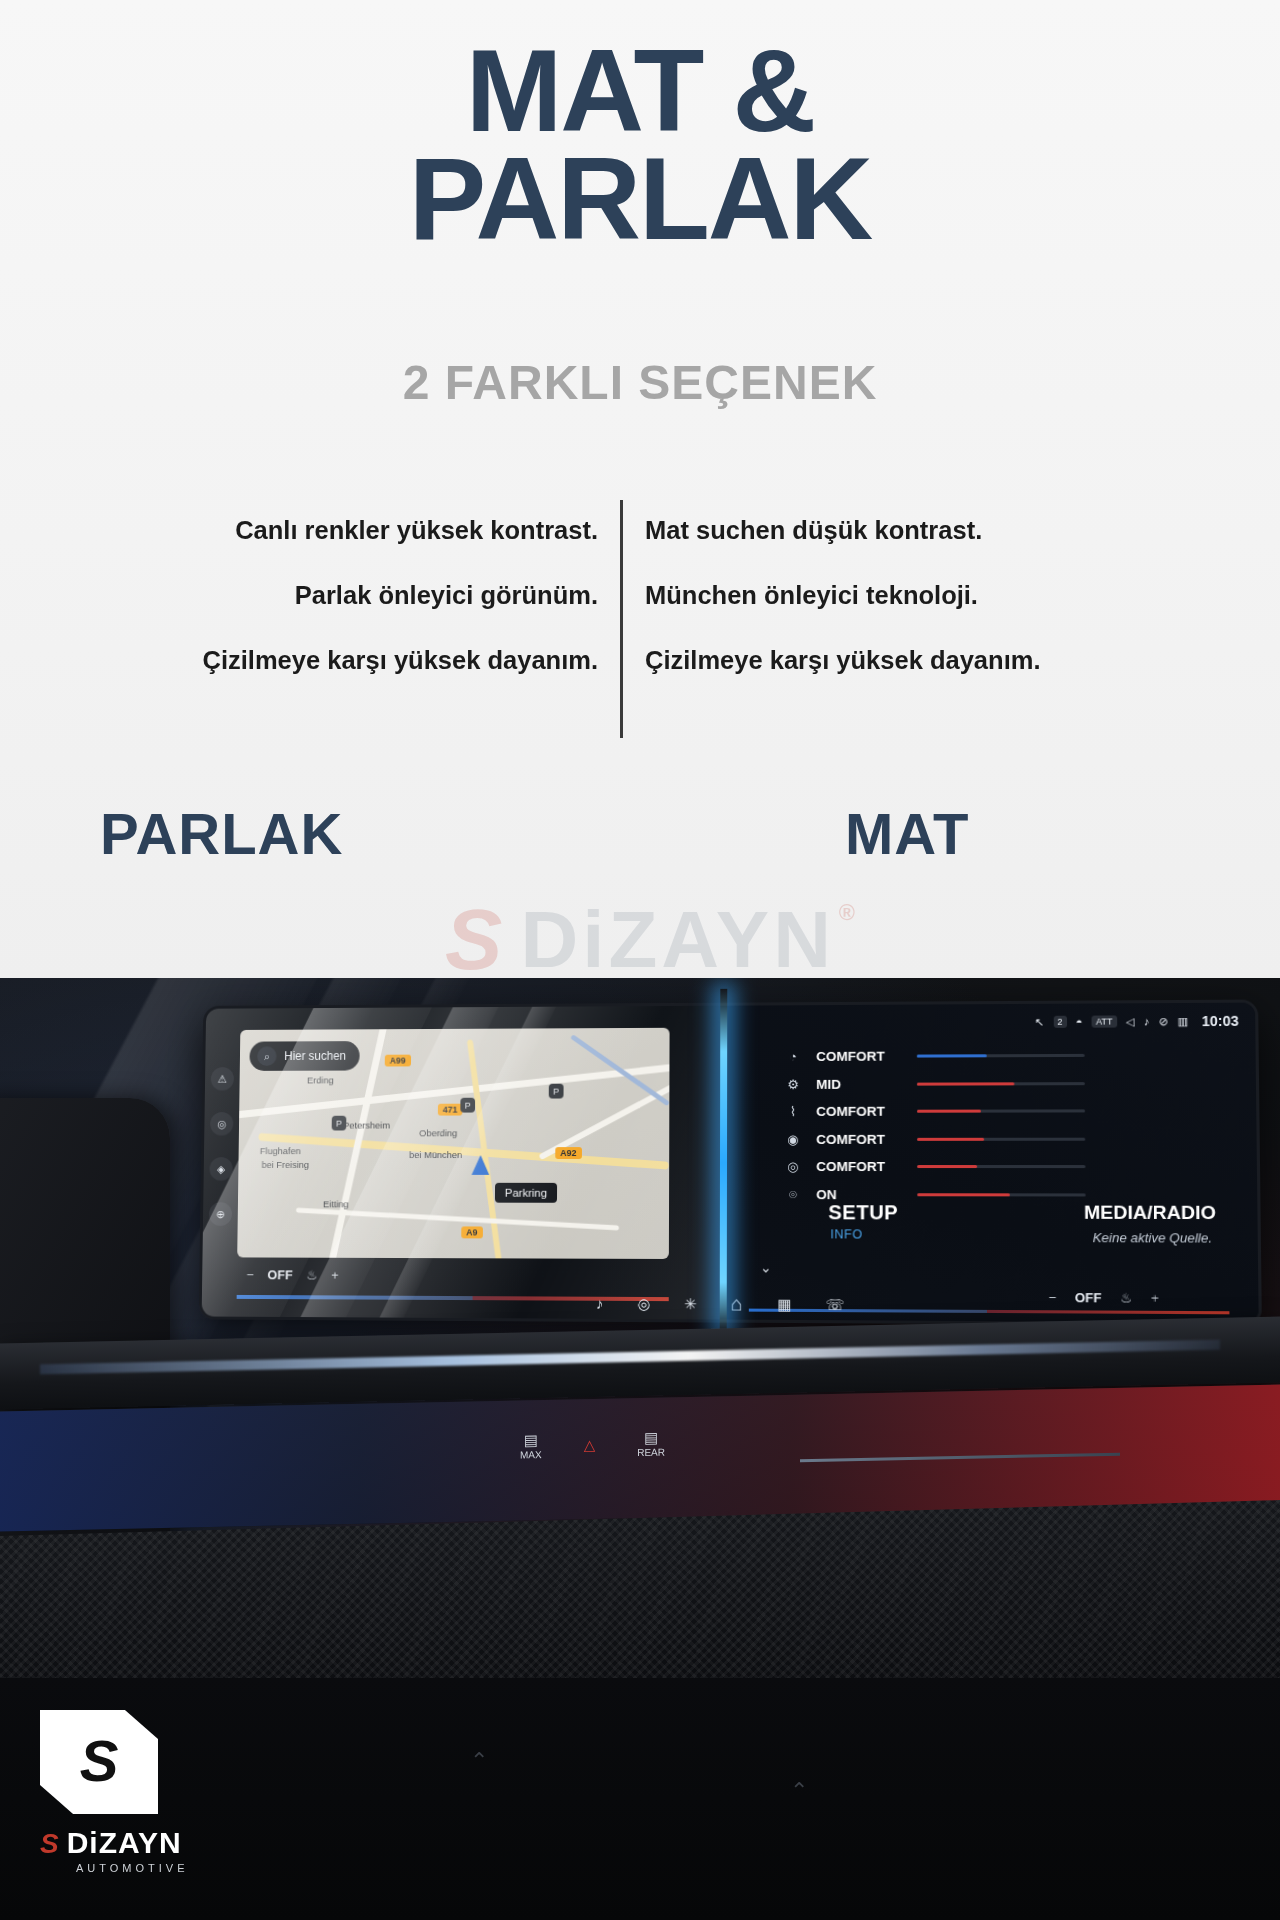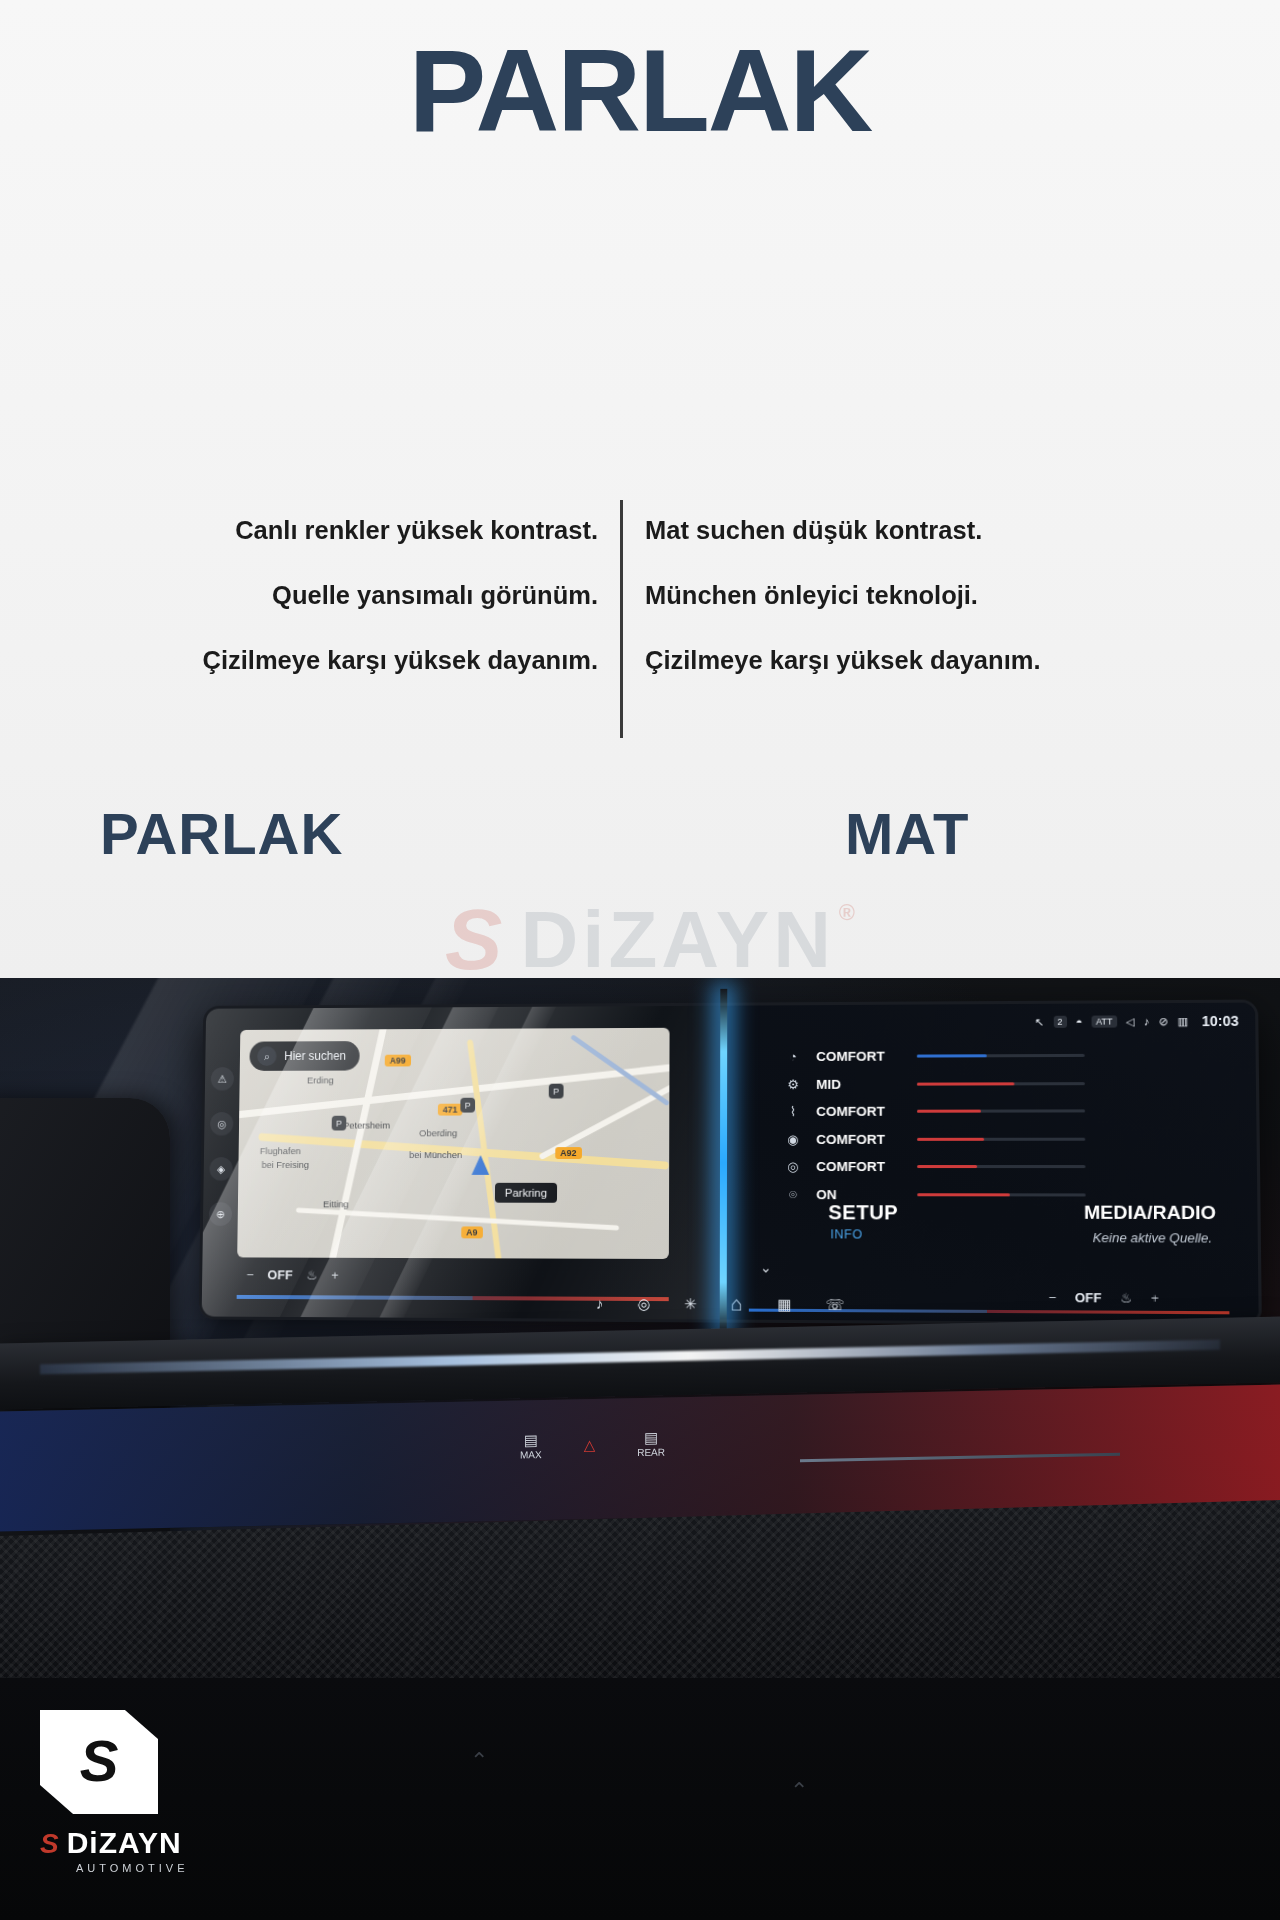--- a/index.html
+++ b/index.html
@@ -519,28 +519,30 @@
   }
 </style>
 </head>
 <body>
 
 <div class="page">
 
   <div class="top-panel">
 
     <div class="headline">
+      <span>MAT &amp;</span>
       <span class="l2">PARLAK</span>
     </div>
 
+    <div class="subhead">2 FARKLI SEÇENEK</div>
 
     <div class="compare">
       <div class="col left">
         <div class="feature">Canlı renkler yüksek kontrast.</div>
-        <div class="feature">Quelle yansımalı görünüm.</div>
+        <div class="feature">Parlak önleyici görünüm.</div>
         <div class="feature">Çizilmeye karşı yüksek dayanım.</div>
       </div>
       <div class="divider"></div>
       <div class="col right">
         <div class="feature">Mat suchen düşük kontrast.</div>
         <div class="feature">München önleyici teknoloji.</div>
         <div class="feature">Çizilmeye karşı yüksek dayanım.</div>
       </div>
     </div>
 

